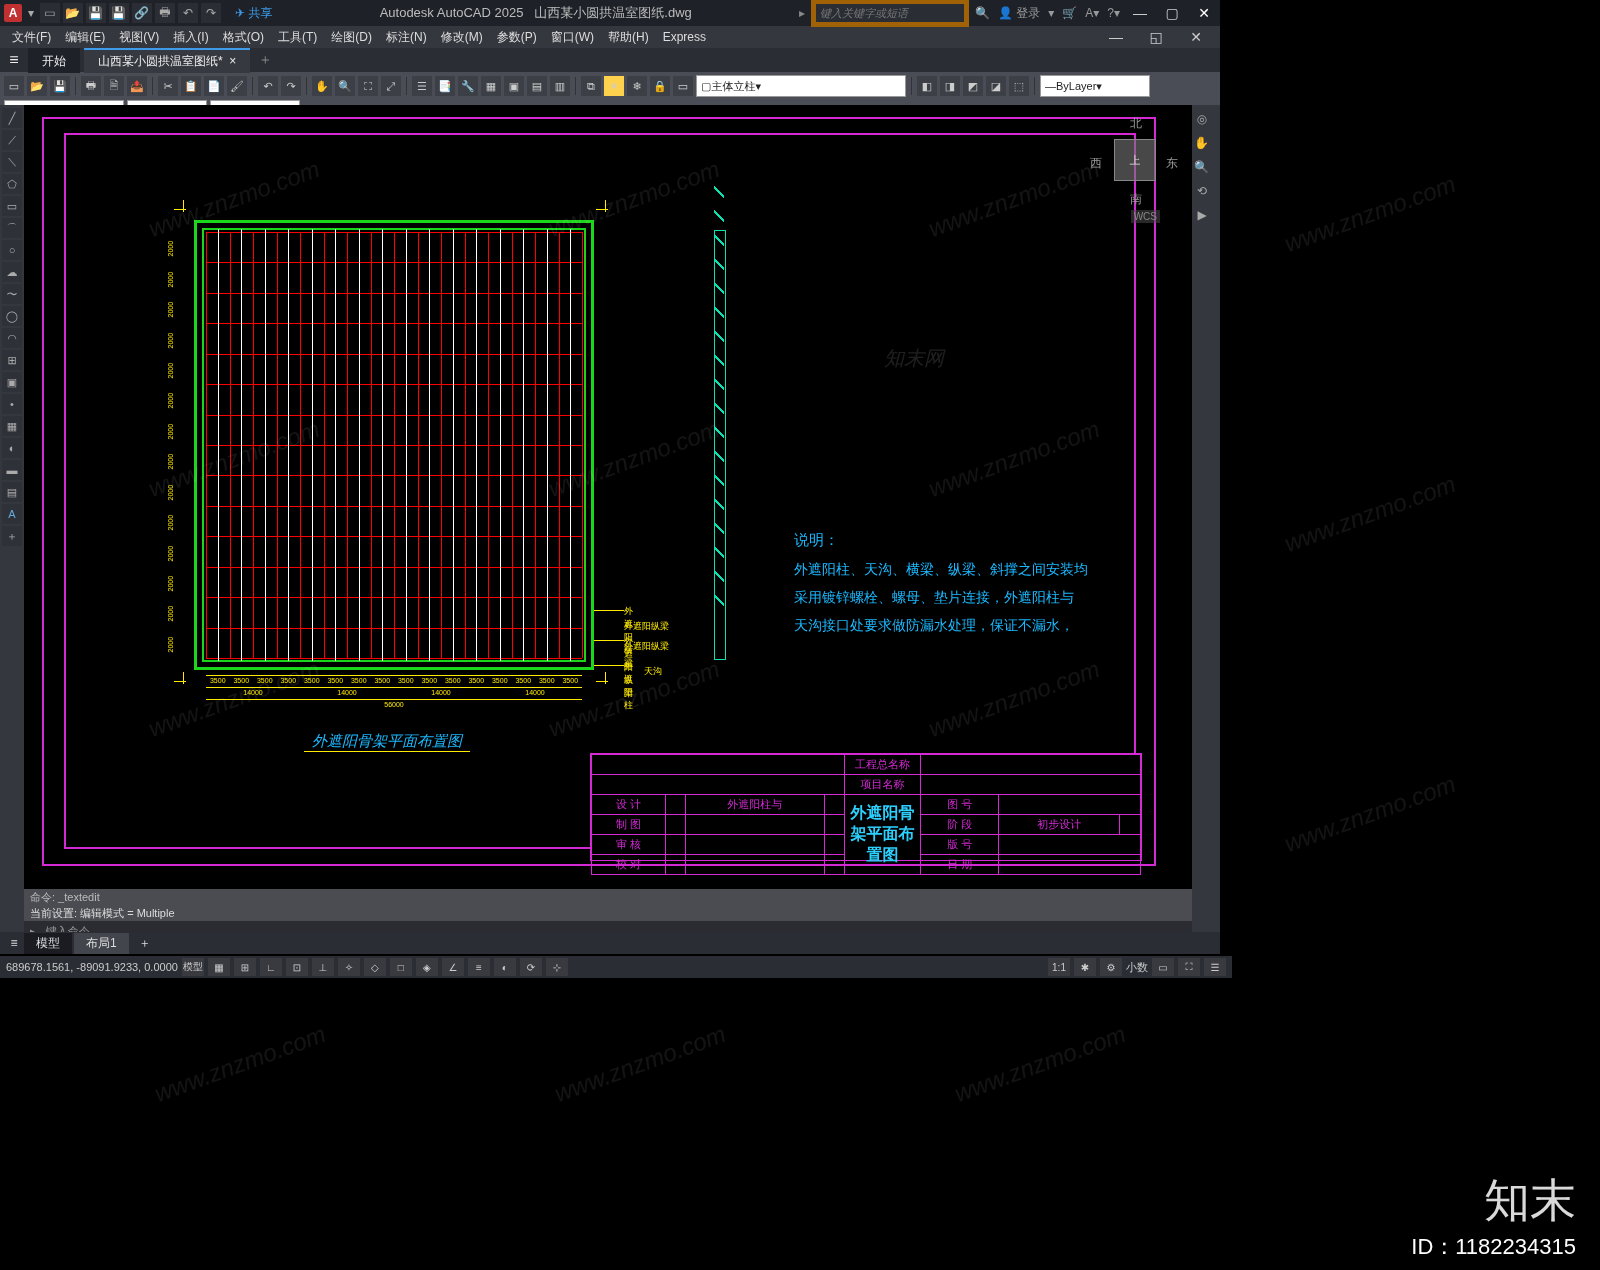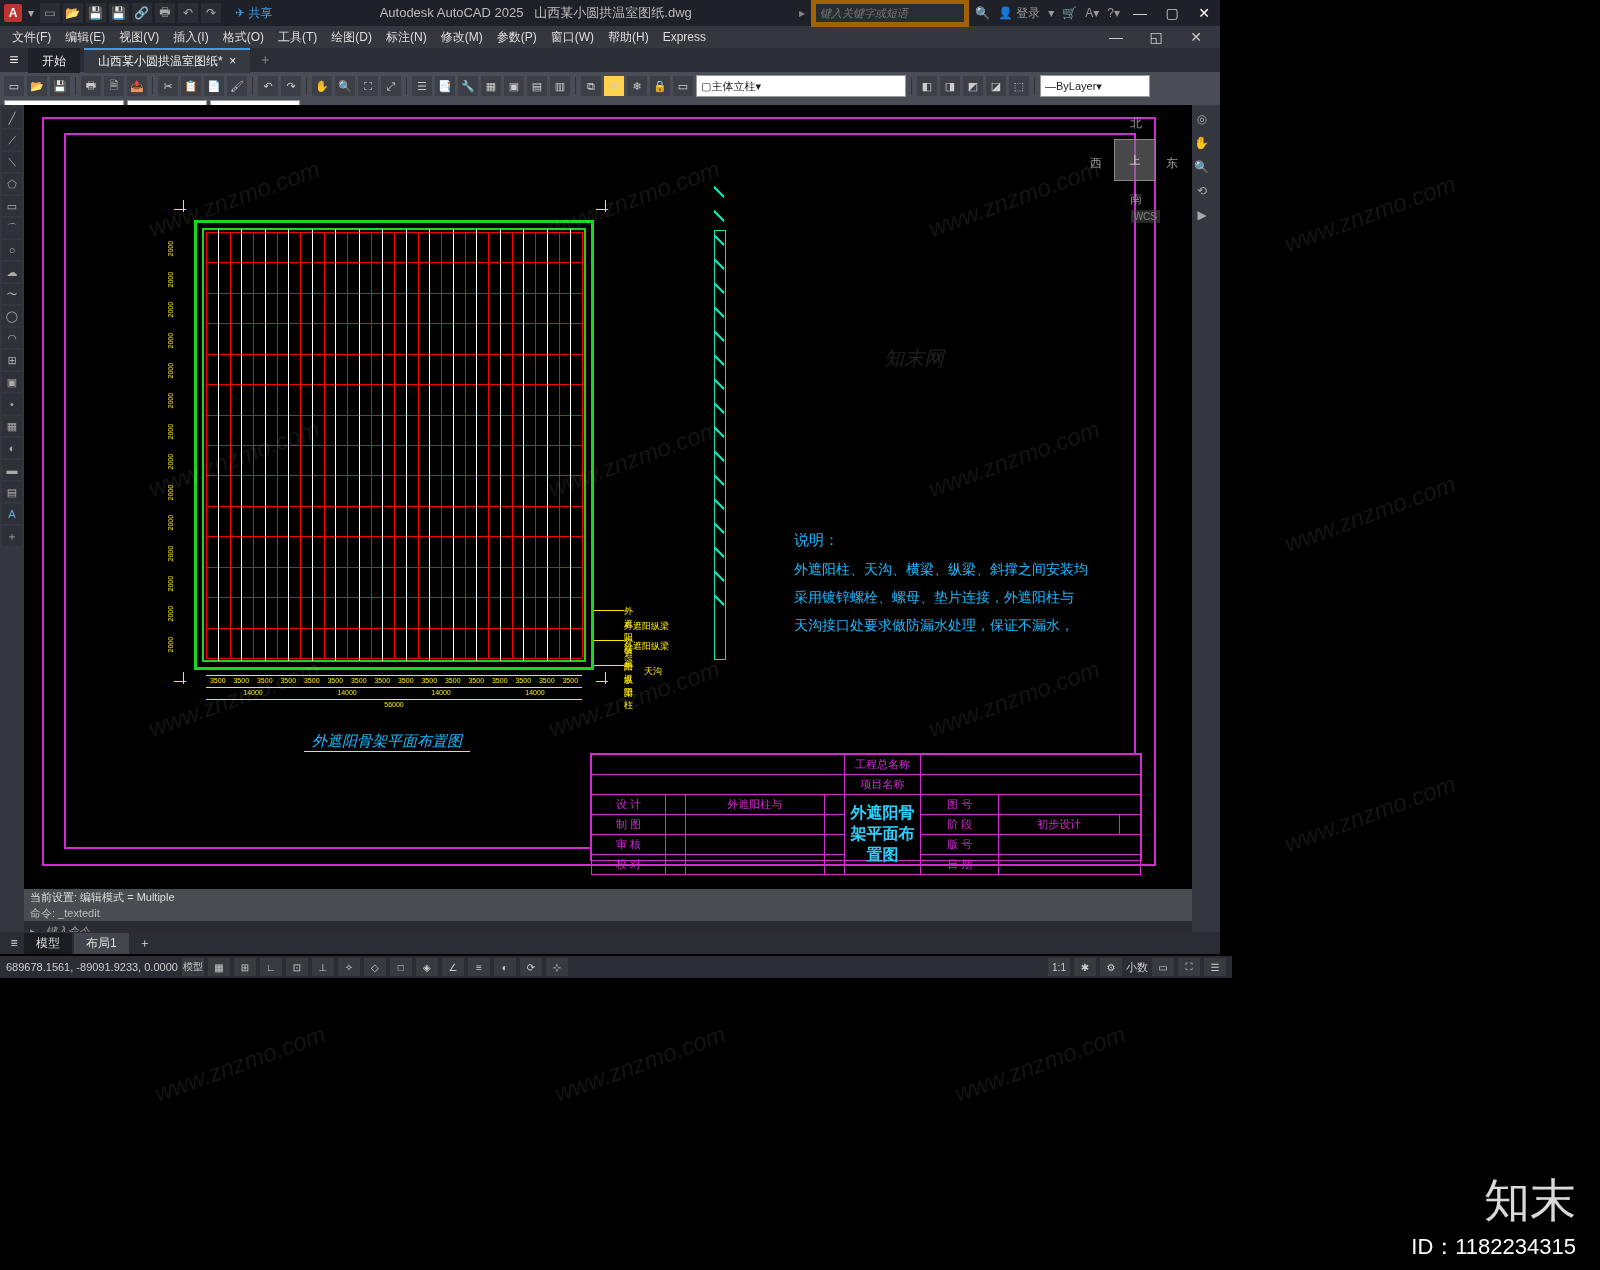--- a/index.html
+++ b/index.html
@@ -495,26 +495,26 @@
     <div class="watermark" style="left:520px;top:580px">www.znzmo.com</div>
     <div class="watermark" style="left:900px;top:580px">www.znzmo.com</div>
     <div class="watermark" style="left:860px;top:240px;font-size:20px;color:rgba(255,255,255,0.12);transform:none">知末网</div>
   </div>
 
   <div class="scrollx">
       <div class="thumb"></div>
     </div>
 
   <div class="cmdarea">
+    <div class="hist" style="color:#bbb">命令: _textedit</div>
     <div class="hist">当前设置: 编辑模式 = Multiple</div>
-    <div class="hist" style="color:#bbb">命令: _textedit</div>
 
     <div class="input">
         <span class="icon">▸_</span>
-        <span style="font-style:italic">键入命令</span>
+        <span style="">键入命令</span>
       </div>
   </div>
 
   <div class="layouttabs" style="bottom:0;position:absolute;left:0;right:0">
     <div style="width:20px;text-align:center">≡</div>
     <div class="lt active">模型</div>
     <div class="lt">布局1</div>
     <div style="padding:0 8px">＋</div>
   </div>
 </div>

